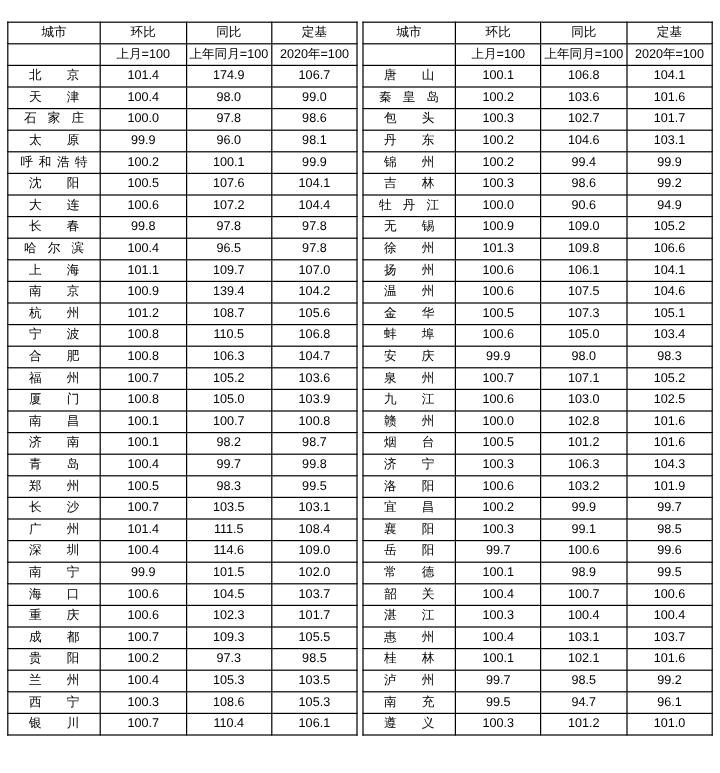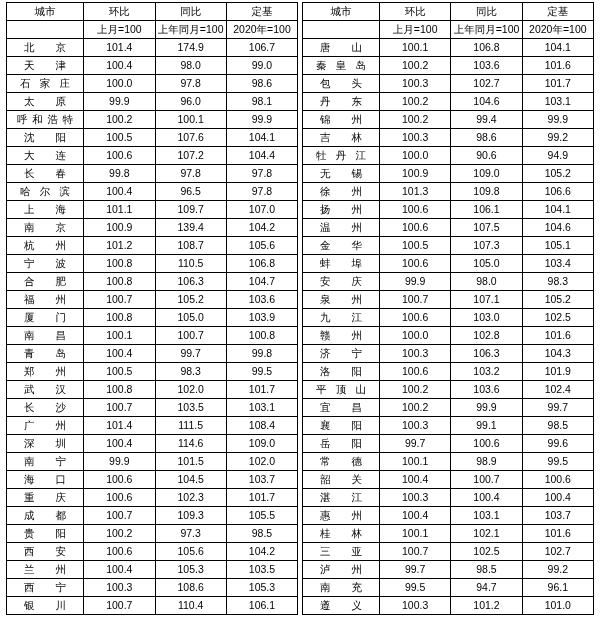--- a/index.html
+++ b/index.html
@@ -12,21 +12,21 @@
     height: 644px;
     font-family: "Liberation Sans", sans-serif;
     color: #000000;
     overflow: hidden;
   }
   #sheet {
     width: 578px;
     height: 644px;
     position: relative;
     box-sizing: border-box;
-    padding: 2px 6px 4px 6px;
+    padding: 18px 6px 4px 6px;
   }
   table.grid {
     border-collapse: collapse;
     table-layout: fixed;
     width: 588px;
     font-size: 10px;
   }
   table.grid td, table.grid th {
     border: 1px solid #000000;
     padding: 0;
@@ -298,20 +298,31 @@
           <td class="num">100.1</td>
           <td class="num">100.7</td>
           <td class="num">100.8</td>
           <td class="gapcol"></td>
           <td class="city"><span class="nm w2">赣州</span></td>
           <td class="num">100.0</td>
           <td class="num">102.8</td>
           <td class="num">101.6</td>
         </tr>
         <tr>
+          <td class="city"><span class="nm w2">济南</span></td>
+          <td class="num">100.1</td>
+          <td class="num">98.2</td>
+          <td class="num">98.7</td>
+          <td class="gapcol"></td>
+          <td class="city"><span class="nm w2">烟台</span></td>
+          <td class="num">100.5</td>
+          <td class="num">101.2</td>
+          <td class="num">101.6</td>
+        </tr>
+        <tr>
           <td class="city"><span class="nm w2">青岛</span></td>
           <td class="num">100.4</td>
           <td class="num">99.7</td>
           <td class="num">99.8</td>
           <td class="gapcol"></td>
           <td class="city"><span class="nm w2">济宁</span></td>
           <td class="num">100.3</td>
           <td class="num">106.3</td>
           <td class="num">104.3</td>
         </tr>
@@ -320,31 +331,20 @@
           <td class="num">100.5</td>
           <td class="num">98.3</td>
           <td class="num">99.5</td>
           <td class="gapcol"></td>
           <td class="city"><span class="nm w2">洛阳</span></td>
           <td class="num">100.6</td>
           <td class="num">103.2</td>
           <td class="num">101.9</td>
         </tr>
         <tr>
-          <td class="city"><span class="nm w2">武汉</span></td>
-          <td class="num">100.8</td>
-          <td class="num">102.0</td>
-          <td class="num">101.7</td>
-          <td class="gapcol"></td>
-          <td class="city"><span class="nm w3">平顶山</span></td>
-          <td class="num">100.2</td>
-          <td class="num">103.6</td>
-          <td class="num">102.4</td>
-        </tr>
-        <tr>
           <td class="city"><span class="nm w2">长沙</span></td>
           <td class="num">100.7</td>
           <td class="num">103.5</td>
           <td class="num">103.1</td>
           <td class="gapcol"></td>
           <td class="city"><span class="nm w2">宜昌</span></td>
           <td class="num">100.2</td>
           <td class="num">99.9</td>
           <td class="num">99.7</td>
         </tr>
@@ -417,31 +417,20 @@
         <tr>
           <td class="city"><span class="nm w2">贵阳</span></td>
           <td class="num">100.2</td>
           <td class="num">97.3</td>
           <td class="num">98.5</td>
           <td class="gapcol"></td>
           <td class="city"><span class="nm w2">桂林</span></td>
           <td class="num">100.1</td>
           <td class="num">102.1</td>
           <td class="num">101.6</td>
-        </tr>
-        <tr>
-          <td class="city"><span class="nm w2">西安</span></td>
-          <td class="num">100.6</td>
-          <td class="num">105.6</td>
-          <td class="num">104.2</td>
-          <td class="gapcol"></td>
-          <td class="city"><span class="nm w2">三亚</span></td>
-          <td class="num">100.7</td>
-          <td class="num">102.5</td>
-          <td class="num">102.7</td>
         </tr>
         <tr>
           <td class="city"><span class="nm w2">兰州</span></td>
           <td class="num">100.4</td>
           <td class="num">105.3</td>
           <td class="num">103.5</td>
           <td class="gapcol"></td>
           <td class="city"><span class="nm w2">泸州</span></td>
           <td class="num">99.7</td>
           <td class="num">98.5</td>

